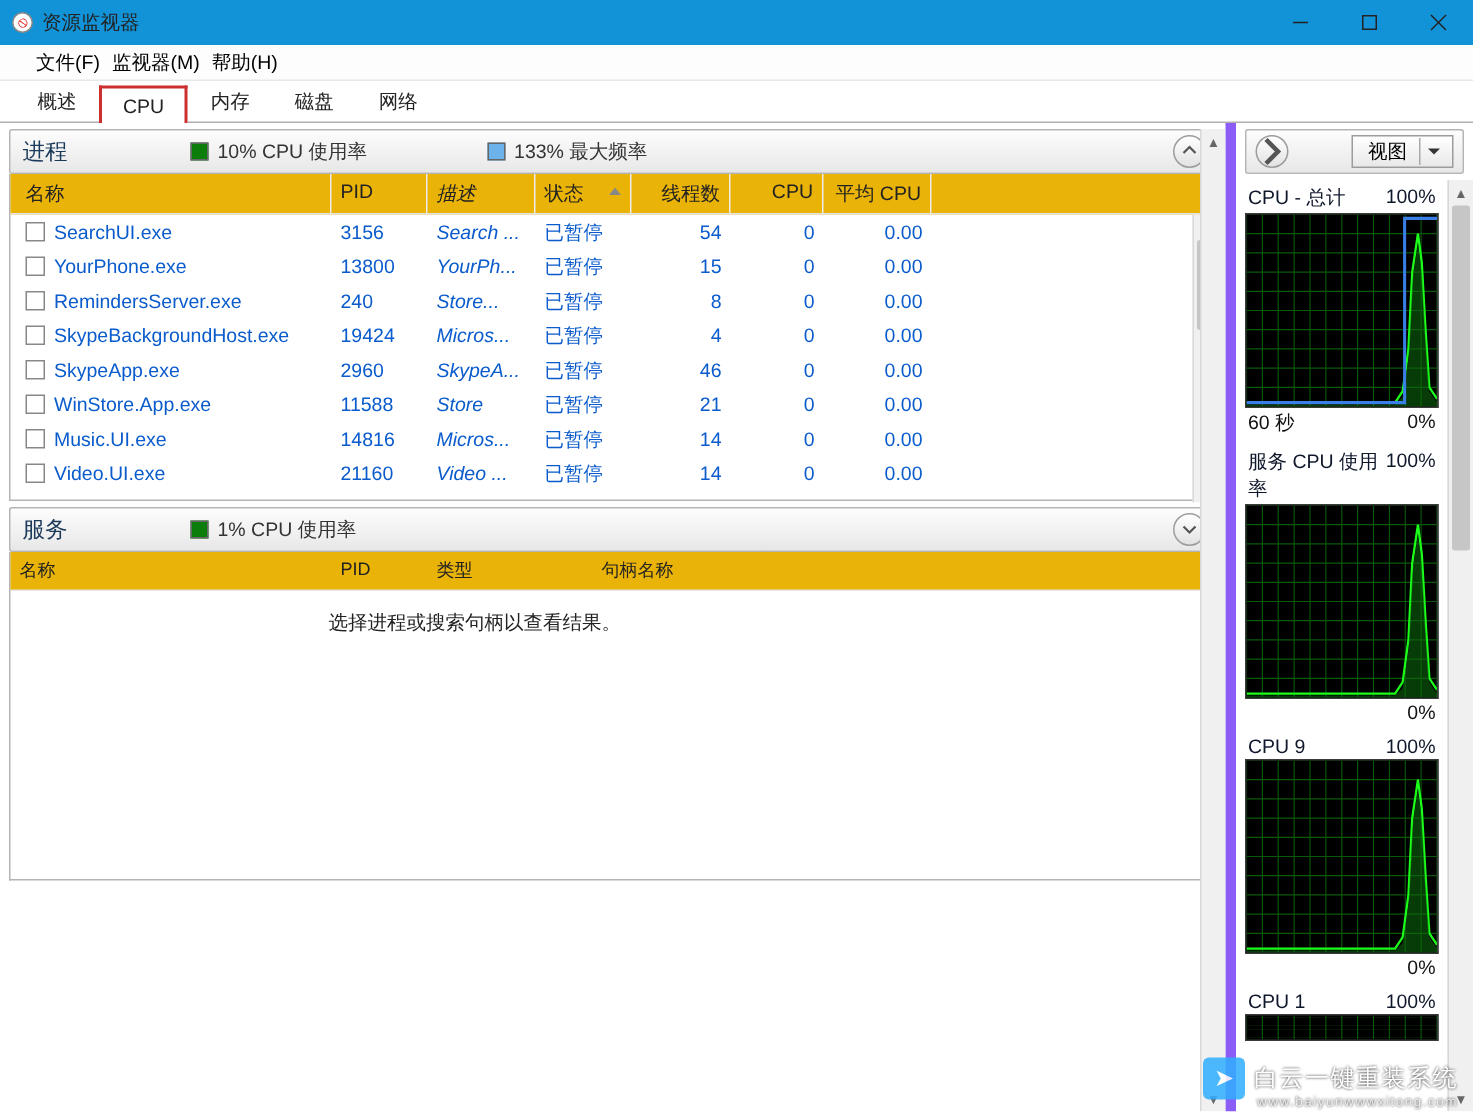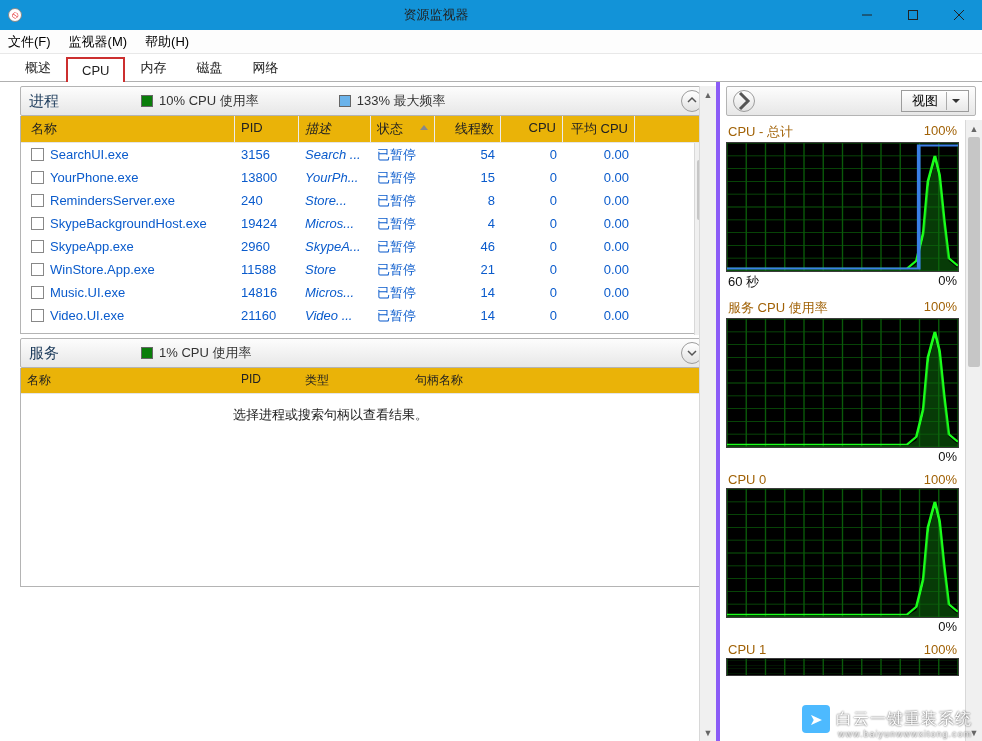--- a/index.html
+++ b/index.html
@@ -2,37 +2,37 @@
 <html><head>
 <meta charset="utf-8">
 <style>
 * { box-sizing: border-box; margin: 0; padding: 0; font-family: "Microsoft YaHei", "Segoe UI", Tahoma, sans-serif; font-size: 13px; }
 body { background: #fff; width: 982px; height: 741px; overflow: hidden; position: relative; }
 
 
 .titlebar { height: 30px; background: #1293d8; display: flex; align-items: center; padding-left: 8px; color: #222; }
 .titlebar .app-icon { width:14px; height:14px; border-radius:50%; background:#fff; border:1px solid #888; display:flex; align-items:center; justify-content:center; margin-right:6px; }
 .titlebar .app-icon span { font-size:10px; color:#d00; transform: rotate(-10deg);}
-.titlebar .title { flex:1; font-size:13px;text-align:center; }
+.titlebar .title { flex:1; font-size:13px; }
 .titlebar .win-btns { display:flex; }
 .titlebar .win-btns div { width:46px; height:30px; display:flex; align-items:center; justify-content:center; color:#222; }
 .titlebar .win-btns div svg { width:12px; height:12px; }
 
 
-.menubar { height:24px; background:#fdfdfd; display:flex; align-items:center; padding-left:8px; gap:18px; border-bottom:1px solid #e8e8e8;}
+.menubar { height:24px; background:#fdfdfd; display:flex; align-items:center; padding-left:24px; gap:8px; border-bottom:1px solid #e8e8e8;}
 .menubar span { font-size:13px; color:#000; }
 
 
 .tabs { height:28px; background:#fff; display:flex; align-items:flex-end; padding-left:10px; gap:0; border-bottom:1px solid #b0b0b0;}
 .tab { padding: 4px 14px 4px 14px; color:#222; position:relative; border:1px solid transparent; border-bottom:none;}
 .tab.active { border:2px solid #cc2f2f; border-bottom:none; margin-bottom:-1px; background:#fff;}
 
 
 .main { display:flex; height: calc(741px - 30px - 24px - 28px); }
-.left-pane { width:706px; border-right:4px solid #8b5cf6; overflow:hidden; position:relative; padding:4px 4px 0 6px;margin-left:14px;}
+.left-pane { width:824px; border-right:7px solid #8b5cf6; overflow:hidden; position:relative; padding:4px 4px 0 6px;}
 .right-pane { flex:1; padding:4px 6px 0 6px; position:relative; overflow:hidden;}
 
 
 .section-hdr { height:30px; background: linear-gradient(#fdfdfd,#e7e7e7); border:1px solid #b4b4b4; border-radius:2px; display:flex; align-items:center; padding:0 8px; margin-top:4px; position:relative; }
 .section-hdr:first-child{margin-top:0;}
 .section-hdr .title { font-weight:400; font-size:15px; color:#1b3a5a; margin-right:12px; min-width:100px;}
 .section-hdr .meter { display:flex; align-items:center; gap:6px; font-size:12px; color:#333; }
 .section-hdr .meter .sq { width:12px; height:12px; background:#0a7d0a; border:1px solid #666; }
 .section-hdr .meter .sq.blue { background:#6bb3ea; }
 .section-hdr .spacer { flex:1; }
@@ -68,21 +68,21 @@
 
 
 .view-bar { height:30px; background: linear-gradient(#fdfdfd,#e7e7e7); border:1px solid #b4b4b4; border-radius:2px; display:flex; align-items:center; padding:0 6px; gap:6px;}
 .view-bar .nav-btn{width:22px;height:22px;border-radius:50%;background:linear-gradient(#fff,#e2e2e2);border:1px solid #9c9c9c;display:flex;align-items:center;justify-content:center;}
 .view-bar .spacer{flex:1;}
 .view-bar .view-drop{height:22px;border:1px solid #9c9c9c;background:linear-gradient(#fff,#e8e8e8);display:flex;align-items:center;padding:0 4px 0 10px;gap:8px;}
 .view-bar .view-drop .dd{width:18px;height:18px;border-left:1px solid #aaa;display:flex;align-items:center;justify-content:center;}
 
 
 .graph-card { margin-top:6px; }
-.graph-card .g-hdr { display:flex; justify-content:space-between; font-size:12px; padding:1px 2px; color:#a16207;}
+.graph-card .g-hdr { display:flex; justify-content:space-between; font-size:12px; padding:1px 2px; color:#0f172a;}
 .graph-card .g-plot { height:130px; background:#000; border:1px solid #3a3a3a; position:relative; overflow:hidden;}
 .graph-card .g-grid { position:absolute; inset:0; }
 .graph-card .g-path { position:absolute; inset:0; }
 .graph-card .g-ftr { display:flex; justify-content:space-between; font-size:12px; padding:1px 2px; color:#111;}
 
 .scrollbar-v { position:absolute; right:0; top:0; bottom:0; width:17px; background:#f0f0f0; border-left:1px solid #d8d8d8;}
 .scroll-thumb{position:absolute;left:2px;right:2px;background:#c6c6c6;border-radius:2px;}
 .scroll-arrow{position:absolute;left:0;right:0;height:17px;display:flex;align-items:center;justify-content:center;color:#666;font-size:9px;}
 
 
@@ -409,21 +409,21 @@
               <path d="M0 99 L78 99 L82 95 L85 75 L87 35 L90 15 L92 30 L94 65 L96 92 L100 98 L100 100 L0 100 Z" fill="#0d6b0d" opacity="0.55"></path>
             </svg>
           </div>
           <div class="g-ftr">
             <span></span>
             <span>0%</span>
           </div>
         </div>
         <div class="graph-card">
           <div class="g-hdr">
-            <span>CPU 0</span>
+            <span>CPU 9</span>
             <span>100%</span>
           </div>
           <div class="g-plot" style="height:130px;">
             <svg class="g-grid" width="100%" height="100%" preserveAspectRatio="none" viewBox="0 0 100 100">
               <line x1="0" y1="0" x2="100" y2="0" stroke="#0a5a0a" stroke-width="0.6"></line>
               <line x1="0" y1="10" x2="100" y2="10" stroke="#0a5a0a" stroke-width="0.6"></line>
               <line x1="0" y1="20" x2="100" y2="20" stroke="#0a5a0a" stroke-width="0.6"></line>
               <line x1="0" y1="30" x2="100" y2="30" stroke="#0a5a0a" stroke-width="0.6"></line>
               <line x1="0" y1="40" x2="100" y2="40" stroke="#0a5a0a" stroke-width="0.6"></line>
               <line x1="0" y1="50" x2="100" y2="50" stroke="#0a5a0a" stroke-width="0.6"></line>

